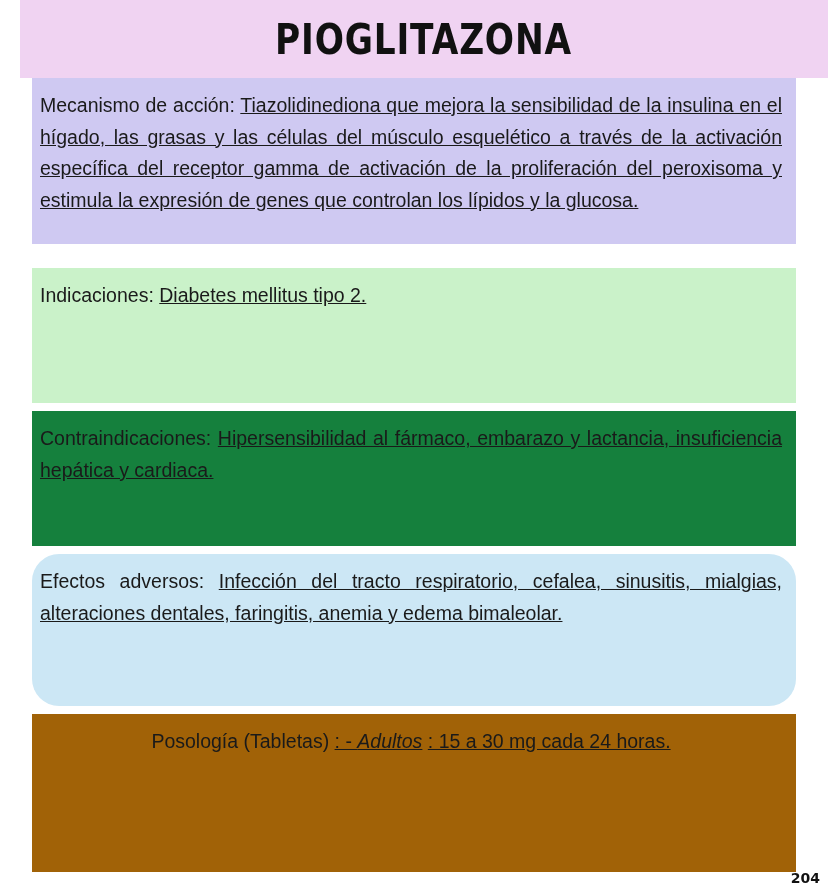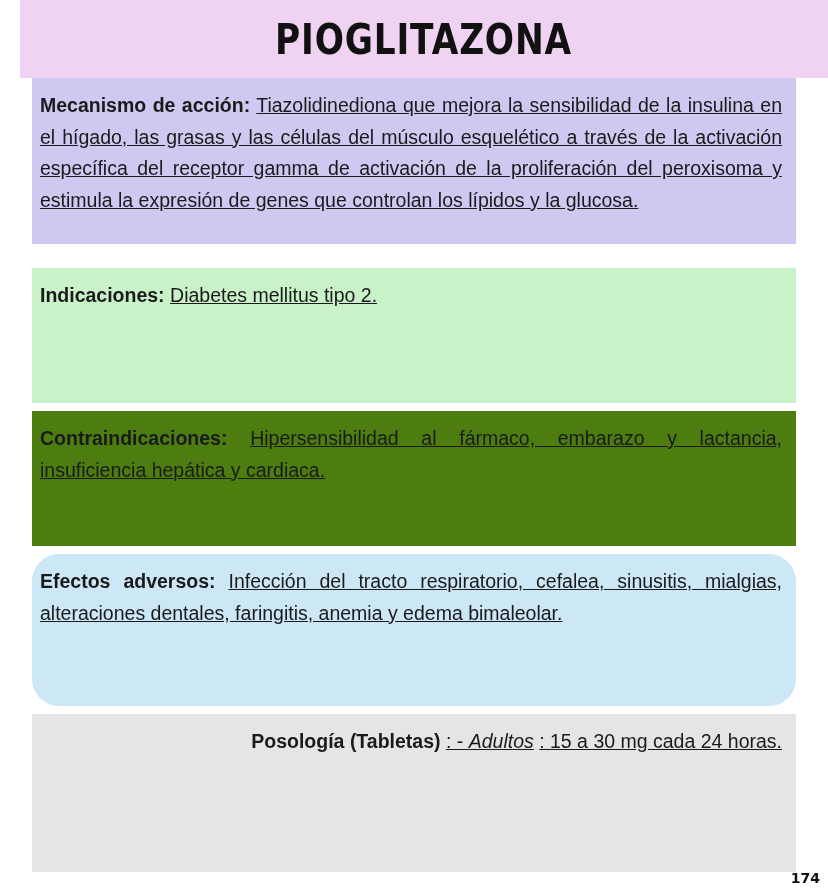--- a/index.html
+++ b/index.html
@@ -46,48 +46,48 @@
     box-sizing: border-box;
     padding: 12px 14px 12px 8px;
     margin-bottom: 8px;
     color: #1a1a1a;
     font-size: 19.5px;
     line-height: 1.62;
     text-align: justify;
     text-justify: inter-word;
   }
   .section .label {
-    font-weight: bold;
+    font-weight: normal;
   }
   .section .body {
     font-weight: normal;
     text-decoration: underline;
   }
   .sec-mecanismo {
     background: #cfc9f2;
     min-height: 166px;
   }
   .sec-indicaciones {
     background: #caf2c9;
     min-height: 135px;
     margin-top: 24px;
   }
   .sec-contraindicaciones {
-    background: #4d7c0f;
+    background: #15803d;
     min-height: 135px;
   }
   .sec-efectos {
     background: #cce7f5;
     min-height: 152px;
     border-radius: 27px;
   }
   .sec-posologia {
-    background: #e5e5e5;
+    background: #a16207;
     min-height: 158px;
-    text-align: right;
+    text-align: center;
   }
   .sec-posologia .italic {
     font-style: italic;
   }
   .page-number {
     position: absolute;
     right: 8px;
     bottom: 6px;
     font-family: "DejaVu Sans", sans-serif;
     font-weight: bold;
@@ -131,15 +131,15 @@
 
     <div class="section sec-posologia">
       <span class="label nowrap-label">Posología (Tabletas)</span>
       <span class="body">: - </span>
       <span class="body italic">Adultos</span>
       <span class="body">: 15 a 30 mg cada 24 horas.</span>
     </div>
 
   </div>
 
-  <div class="page-number">174</div>
+  <div class="page-number">204</div>
 
 </div>
 
 </body></html>

